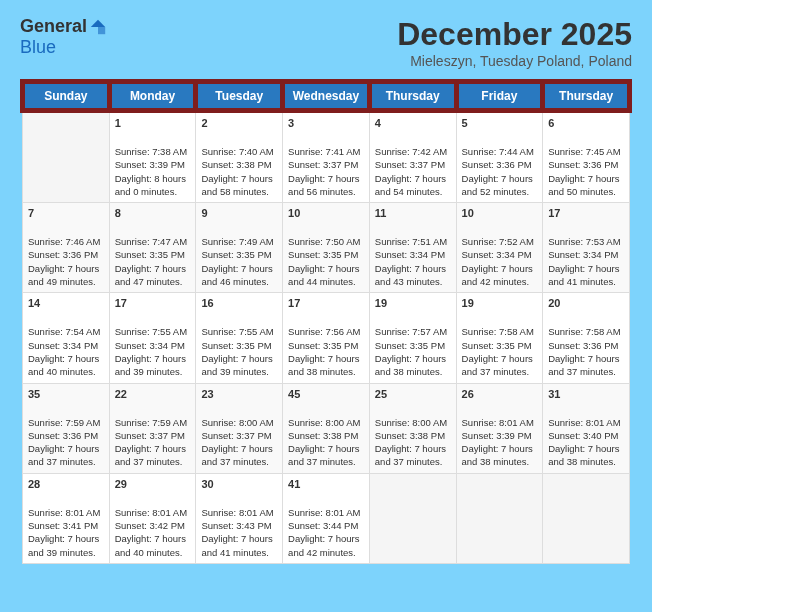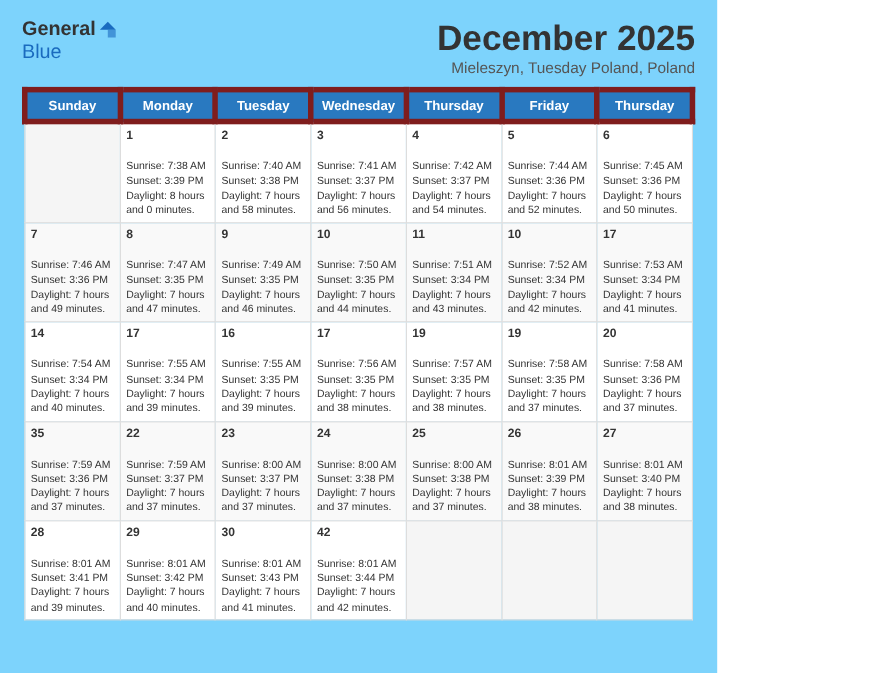--- a/index.html
+++ b/index.html
@@ -223,51 +223,51 @@
           </td>
           <td>
             <span class="day-number">22</span>
             <div class="day-info">Sunrise: 7:59 AM<br>Sunset: 3:37 PM<br>Daylight: 7 hours and 37 minutes.</div>
           </td>
           <td>
             <span class="day-number">23</span>
             <div class="day-info">Sunrise: 8:00 AM<br>Sunset: 3:37 PM<br>Daylight: 7 hours and 37 minutes.</div>
           </td>
           <td>
-            <span class="day-number">24</span>
+            <span class="day-number">45</span>
             <div class="day-info">Sunrise: 8:00 AM<br>Sunset: 3:38 PM<br>Daylight: 7 hours and 37 minutes.</div>
           </td>
           <td>
             <span class="day-number">25</span>
             <div class="day-info">Sunrise: 8:00 AM<br>Sunset: 3:38 PM<br>Daylight: 7 hours and 37 minutes.</div>
           </td>
           <td>
             <span class="day-number">26</span>
             <div class="day-info">Sunrise: 8:01 AM<br>Sunset: 3:39 PM<br>Daylight: 7 hours and 38 minutes.</div>
           </td>
           <td>
-            <span class="day-number">27</span>
+            <span class="day-number">31</span>
             <div class="day-info">Sunrise: 8:01 AM<br>Sunset: 3:40 PM<br>Daylight: 7 hours and 38 minutes.</div>
           </td>
         </tr>
         <tr>
           <td>
             <span class="day-number">28</span>
             <div class="day-info">Sunrise: 8:01 AM<br>Sunset: 3:41 PM<br>Daylight: 7 hours and 39 minutes.</div>
           </td>
           <td>
             <span class="day-number">29</span>
             <div class="day-info">Sunrise: 8:01 AM<br>Sunset: 3:42 PM<br>Daylight: 7 hours and 40 minutes.</div>
           </td>
           <td>
             <span class="day-number">30</span>
             <div class="day-info">Sunrise: 8:01 AM<br>Sunset: 3:43 PM<br>Daylight: 7 hours and 41 minutes.</div>
           </td>
           <td>
-            <span class="day-number">42</span>
+            <span class="day-number">41</span>
             <div class="day-info">Sunrise: 8:01 AM<br>Sunset: 3:44 PM<br>Daylight: 7 hours and 42 minutes.</div>
           </td>
           <td class="empty"></td>
           <td class="empty"></td>
           <td class="empty"></td>
         </tr>
       </tbody>
   </table>
 </div>
 

